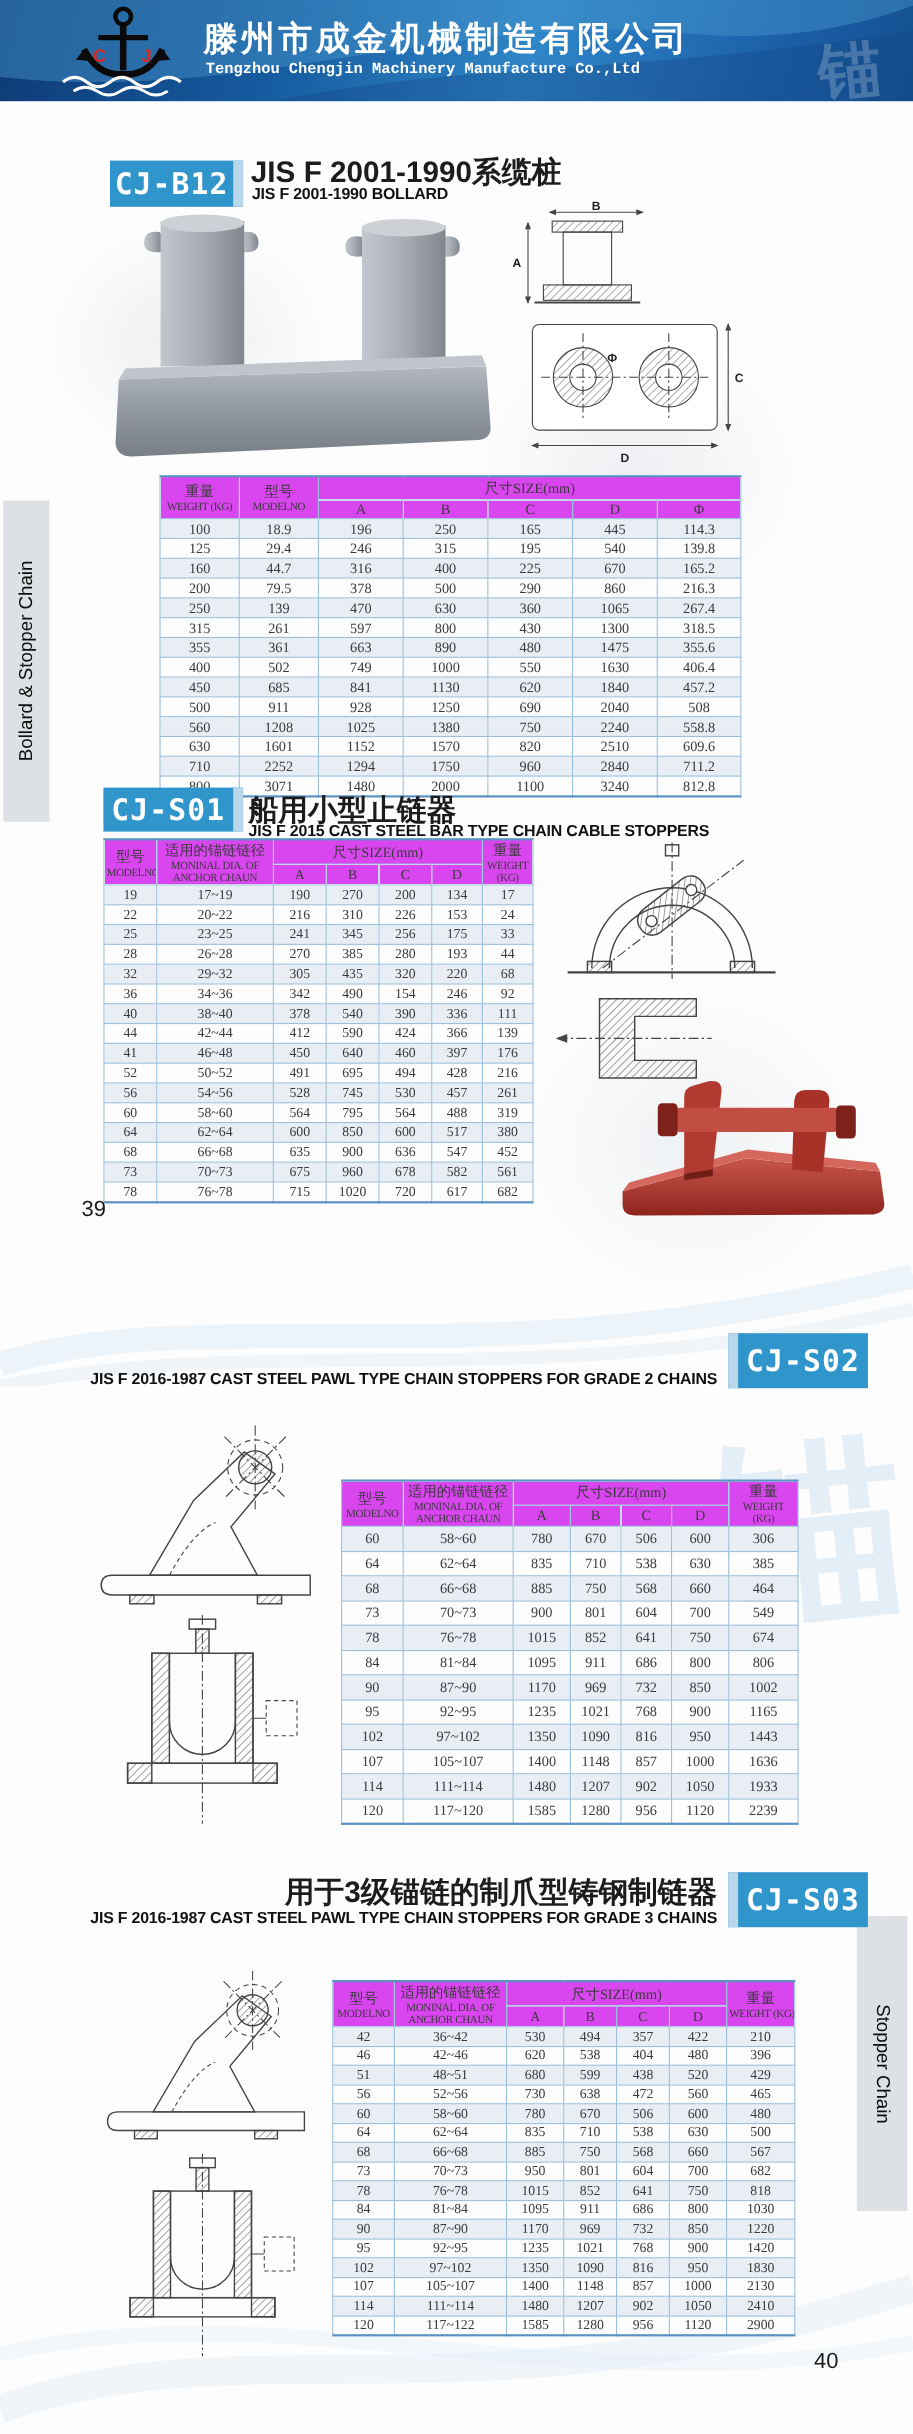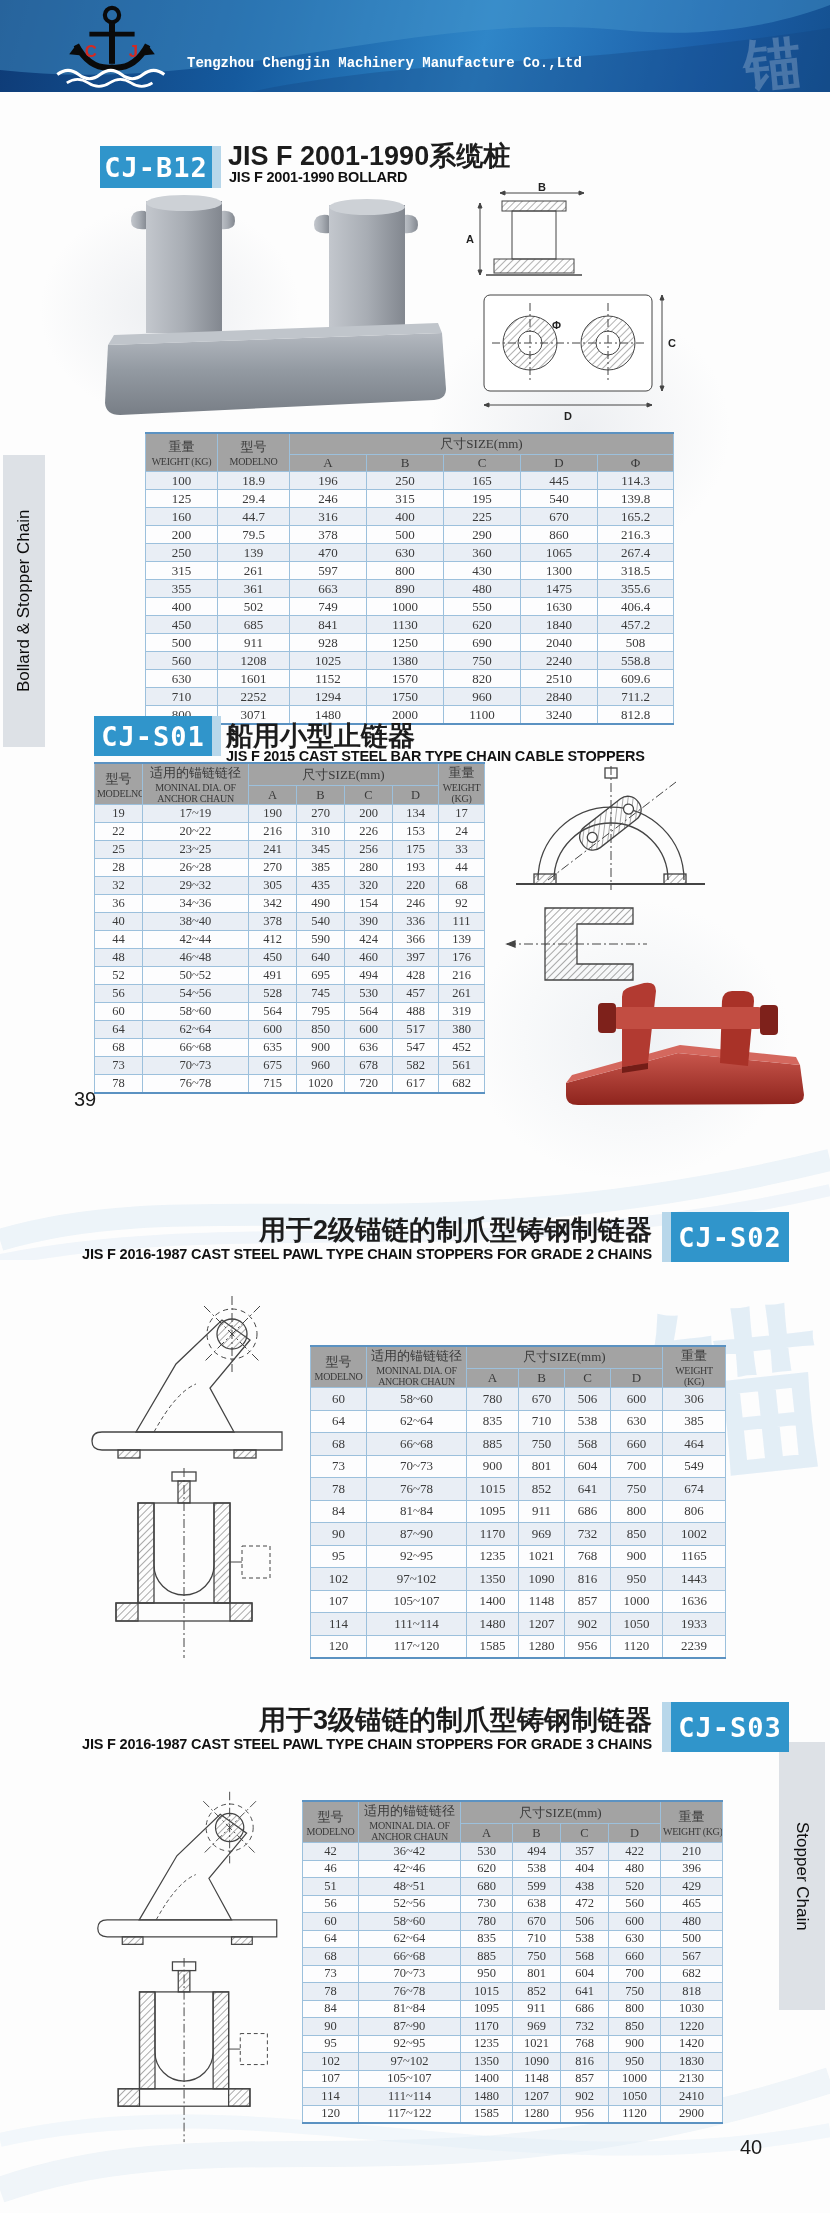--- a/index.html
+++ b/index.html
@@ -31,21 +31,21 @@
   .t-cn{position:absolute;color:#1c1c1c;font-size:27px;font-weight:bold;white-space:nowrap;}
   .t-en{position:absolute;color:#111;font-size:14.5px;font-weight:bold;letter-spacing:-.2px;
         white-space:nowrap;}
   .ra{text-align:right;}
   
   table.tbl{position:absolute;border-collapse:collapse;table-layout:fixed;
             font-family:"Liberation Serif",serif;color:#3a3a3a;text-align:center;
             border-top:2px solid #5b92c2;border-bottom:2px solid #5b92c2;}
   .tbl th,.tbl td{border:1px solid #9cc0dc;font-weight:normal;overflow:hidden;
                   white-space:nowrap;padding:0 2px;}
-  .tbl thead{background:#a3a3a3;}
+  .tbl thead{background:#d946ef;}
   .tbl tbody tr:nth-child(odd){background:#e9eef5;}
   .tbl tbody tr:nth-child(even){background:#fdfdfe;}
   .hcn{font-size:13px;} .hen{font-size:10px;letter-spacing:-.3px;}
   .b12t{left:145px;top:432px;width:528px;font-size:13px;}
   .b12t td{height:17px;} .b12t thead tr:first-child th{height:20px;}
   .s01t{left:94px;top:762px;width:390px;font-size:12.5px;}
   .s01t td{height:17px;}
   .s02t{left:310px;top:1345px;width:415px;font-size:13px;}
   .s02t td{height:21.5px;}
   .s03t{left:302px;top:1800px;width:420px;font-size:12.5px;}
@@ -74,20 +74,21 @@
       <line x1="50" y1="17" x2="50" y2="52" stroke="#0a0a0a" stroke-width="5"></line>
       <line x1="31" y1="27" x2="69" y2="27" stroke="#0a0a0a" stroke-width="4"></line>
       <path d="M20,36 Q31,57 50,55 Q69,57 80,36" fill="none" stroke="#0a0a0a" stroke-width="5"></path>
       <path d="M20,36 l-6,8 l11,1 z" fill="#0a0a0a"></path>
       <path d="M80,36 l6,8 l-11,1 z" fill="#0a0a0a"></path>
       <text x="27" y="46" font-size="14" font-weight="bold" fill="#d42a22" font-family="Liberation Sans, sans-serif">C</text>
       <text x="64" y="46" font-size="14" font-weight="bold" fill="#d42a22" font-family="Liberation Sans, sans-serif">J</text>
       <path d="M4,61 q9,-7 18,0 t18,0 t18,0 t18,0 t18,0" fill="none" stroke="#fff" stroke-width="2.5"></path>
       <path d="M12,68 q9,-6 18,0 t18,0 t18,0 t18,0" fill="none" stroke="#fff" stroke-width="2.2"></path>
     </svg>
+    <div class="hdr-cn">滕州市成金机械制造有限公司</div>
     <div class="hdr-en">Tengzhou Chengjin Machinery Manufacture Co.,Ltd</div>
     <div class="hdr-wm">锚</div>
   </div>
 
   <div class="wm-blob" style="left:40px;top:200px;width:260px;height:220px;background:radial-gradient(closest-side,#eceef1,rgba(236,238,241,0));"></div>
   <div class="wm-blob" style="left:430px;top:300px;width:300px;height:260px;background:radial-gradient(closest-side,#edeff2,rgba(237,239,242,0));"></div>
   <div class="wm-blob" style="left:470px;top:900px;width:320px;height:280px;background:radial-gradient(closest-side,#eef1f4,rgba(238,241,244,0));"></div>
   <div class="wm-char" style="left:640px;top:1270px;font-size:185px;opacity:.55;transform:rotate(-6deg);">锚</div>
   <svg class="wave" style="left:0;top:1120px;" width="830" height="140" viewBox="0 0 830 140">
     <path d="M0,120 C200,60 420,140 830,40" fill="none" stroke="#cfe2f0" stroke-width="22" opacity=".35"></path>
@@ -433,21 +434,21 @@
         <tr>
           <td>44</td>
           <td>42~44</td>
           <td>412</td>
           <td>590</td>
           <td>424</td>
           <td>366</td>
           <td>139</td>
         </tr>
         <tr>
-          <td>48</td>
+          <td>41</td>
           <td>46~48</td>
           <td>450</td>
           <td>640</td>
           <td>460</td>
           <td>397</td>
           <td>176</td>
         </tr>
         <tr>
           <td>52</td>
           <td>50~52</td>
@@ -560,21 +561,20 @@
     <path d="M70,122 L96,118 L104,46 q0,-10 -12,-8 L78,42 q-8,2 -8,10 Z" fill="#b23a31"></path>
     <path d="M168,118 L196,121 L202,56 q0,-10 -10,-10 L180,46 q-9,0 -10,10 Z" fill="#a93228"></path>
     <rect x="58" y="62" width="156" height="22" rx="8" fill="#c24d42"></rect>
     <rect x="46" y="58" width="18" height="30" rx="4" fill="#7e211b"></rect>
     <rect x="208" y="60" width="18" height="30" rx="4" fill="#7e211b"></rect>
     <path d="M70,122 L96,118 L96,124 L70,128 Z" fill="#731d17"></path>
   </svg>
 
   <div class="pagenum" style="left:74px;top:1088px;">39</div>
 
-  <div class="t-cn ra" style="left:200px;top:1212px;width:452px;">用于2级锚链的制爪型铸钢制链器</div>
   <div class="t-en ra" style="left:60px;top:1246px;width:592px;">JIS F 2016-1987 CAST STEEL PAWL TYPE CHAIN STOPPERS FOR GRADE 2 CHAINS</div>
   <div class="badge edge-l" style="left:662px;top:1212px;width:118px;height:50px;">CJ-S02</div>
 
   <svg class="drawing" style="left:84px;top:1292px;" width="215" height="172" viewBox="0 0 215 172">
     <defs>
       <pattern id="h3" width="5" height="5" patternTransform="rotate(45)" patternUnits="userSpaceOnUse">
         <line x1="0" y1="0" x2="0" y2="5" stroke="#555" stroke-width="1"></line>
       </pattern>
     </defs>
     <g stroke="#444" fill="none" stroke-width="1.3">

